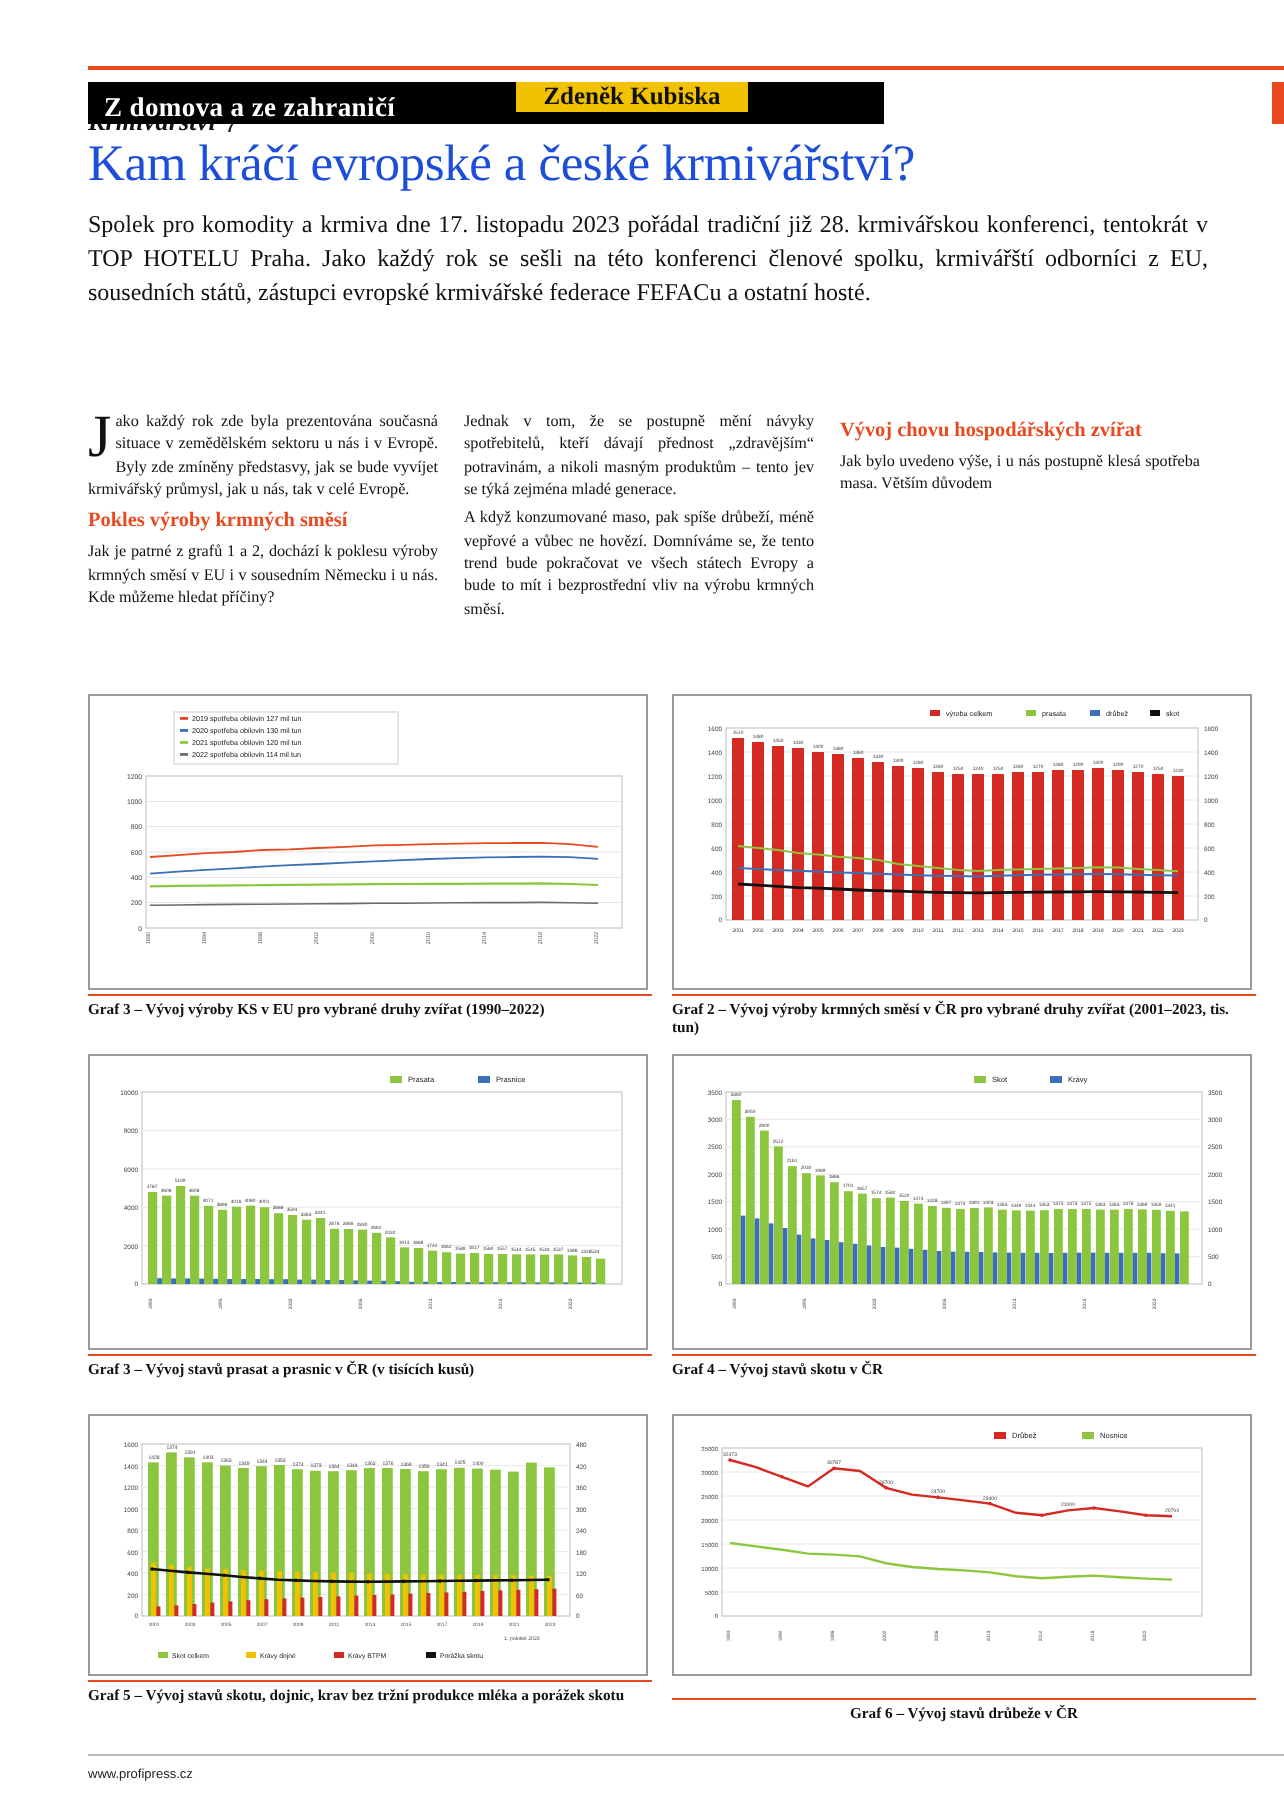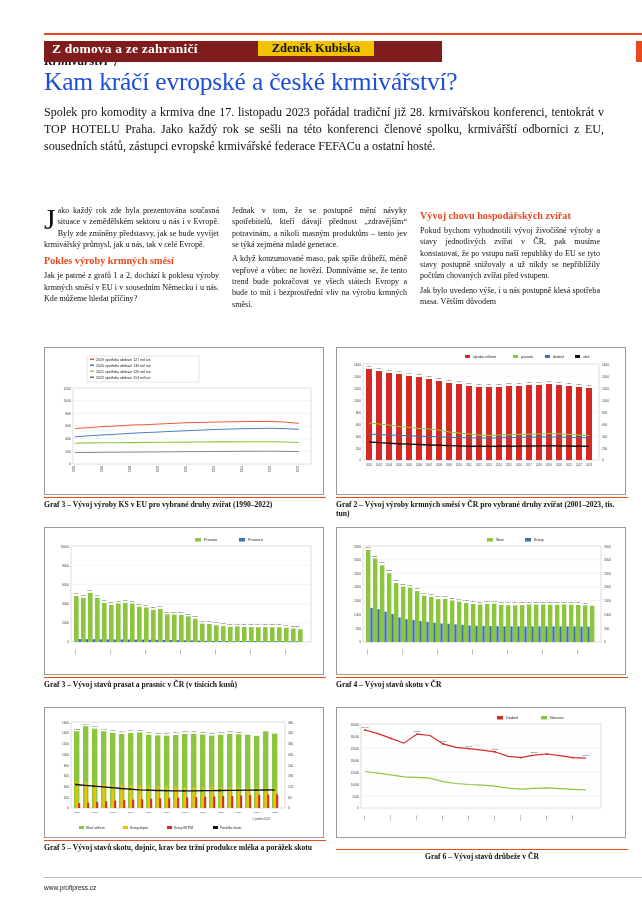--- a/index.html
+++ b/index.html
@@ -32,22 +32,22 @@
     font-family: "Liberation Sans", sans-serif;
     font-size: 8px; font-weight: bold; color:#222; margin-left: 5px;
     position: relative; top: 2px;
   }
   .topline {
     position: absolute; left: 44px; top: 33px; width: 598px; height: 2px;
     background: #e8491f;
   }
   .ribbon {
     position: absolute; left: 44px; top: 41px; width: 398px; height: 21px;
-    background: #7f1d1d;
-    display: flex; align-items: flex-start;
+    background: #000000;
+    display: flex; align-items: flex-end;
   }
   .ribbon-text {
     color: #fff; font-family: "Liberation Serif", serif; font-weight: bold;
     font-size: 13.5px; padding-left: 8px; letter-spacing: 0.2px;
   }
   .author-box {
     position: absolute; left: 258px; top: 41px; width: 116px; height: 15px;
     background: #f2c200; display:flex; align-items:center; justify-content:center;
   }
   .author-text {
@@ -162,21 +162,20 @@
     <p>Jak je patrné z grafů 1 a 2, dochází k poklesu výroby krmných směsí v EU i v sousedním Německu i u nás. Kde můžeme hledat příčiny?</p>
   </div>
 
   <div class="col col2">
     <p>Jednak v tom, že se postupně mění návyky spotřebitelů, kteří dávají přednost „zdravějším“ potravinám, a nikoli masným produktům – tento jev se týká zejména mladé generace.</p>
     <p>A když konzumované maso, pak spíše drůbeží, méně vepřové a vůbec ne hovězí. Domníváme se, že tento trend bude pokračovat ve všech státech Evropy a bude to mít i bezprostřední vliv na výrobu krmných směsí.</p>
   </div>
 
   <div class="col col3">
     <div class="subhead">Vývoj chovu hospodářských zvířat</div>
-    <p>Pokud bychom vyhodnotili vývoj živočišné výroby a stavy jednotlivých zvířat v ČR, pak musíme konstatovat, že po vstupu naší republiky do EU se tyto stavy postupně snižovaly a už nikdy se nepřiblížily počtům chovaných zvířat před vstupem.</p>
     <p>Jak bylo uvedeno výše, i u nás postupně klesá spotřeba masa. Větším důvodem</p>
   </div>
 
   <div class="fig f1">
     <div class="frame">
       <svg class="chart-svg" width="278" height="146" viewBox="0 0 278 146">
         <rect x="0" y="0" width="278" height="146" fill="#ffffff"></rect>
 
         <rect x="42" y="8" width="112" height="26" fill="#ffffff" stroke="#cccccc" stroke-width="0.5"></rect>
         <g font-family="Liberation Sans, sans-serif" font-size="3.6" fill="#222">

